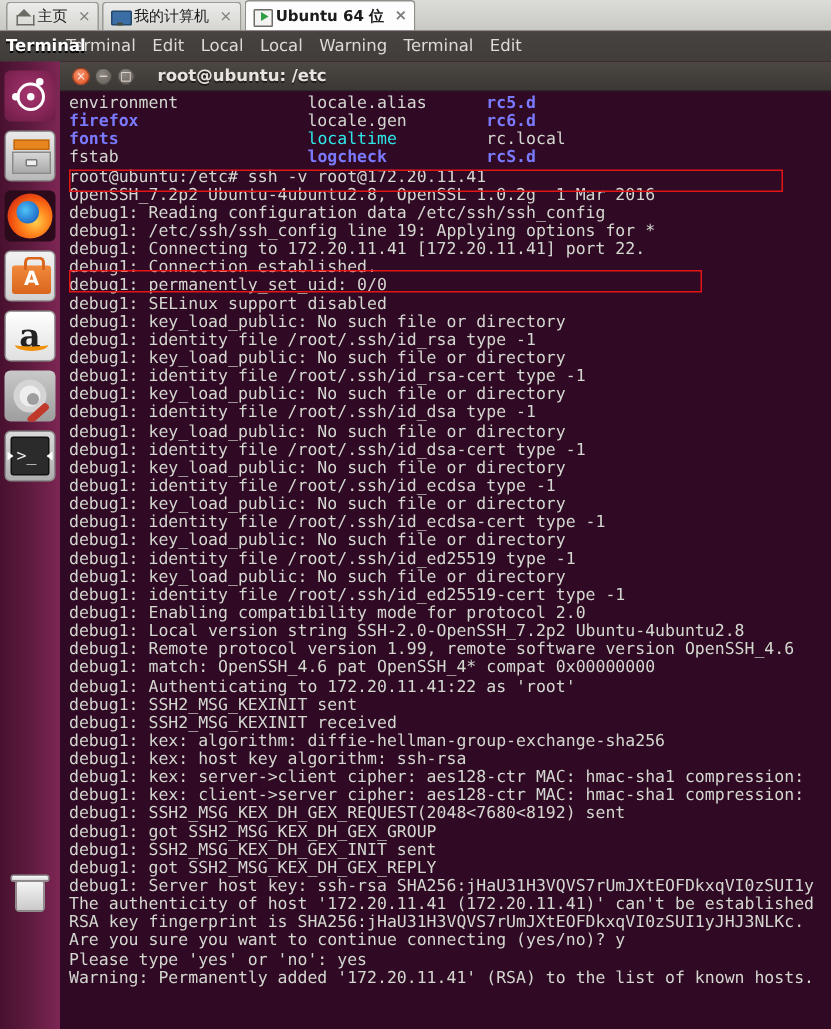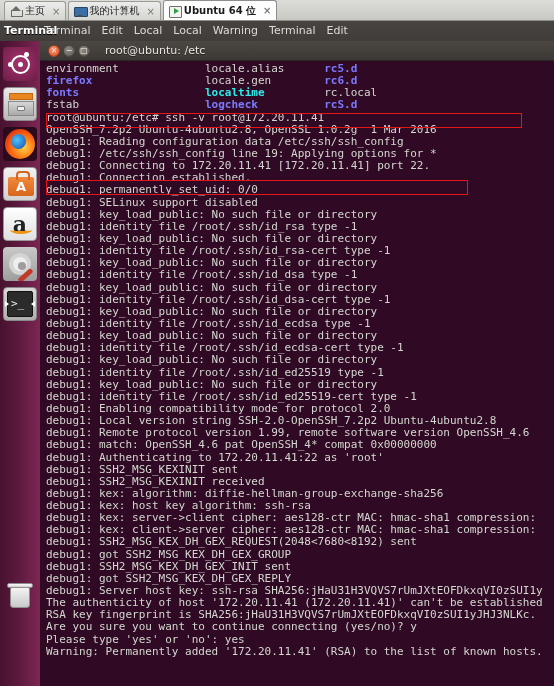--- a/index.html
+++ b/index.html
@@ -259,39 +259,39 @@
   }
   .wbtn.close { background: radial-gradient(circle at 40% 35%, #f79570, #df4c1c); }
   .wbtn.min   { background: radial-gradient(circle at 40% 35%, #8d8880, #5f5a55); }
   .wbtn.max   { background: radial-gradient(circle at 40% 35%, #8d8880, #5f5a55); }
   .wbtn .gl {
     position:absolute; inset:0; display:flex; align-items:center; justify-content:center;
     font-size:8px; color:#f7e9e2; line-height:10px;
   }
   #wtitle {
     margin-left: 12px;
-    font-size: 11px; font-weight: normal; color: #e8e4e0;
+    font-size: 11px; font-weight: bold; color: #e8e4e0;
     text-shadow: 0 1px 0 rgba(0,0,0,.5);
   }
 
   #screen {
     position: absolute; left: 0; top: 20px;
     width: 514px; height: 625px;
     background: #300a24;
     padding: 2px 0 0 6px;
     font-family: "DejaVu Sans Mono", monospace;
     font-size: 11px;
     line-height: 12.15px;
     color: #d3d7cf;
     white-space: pre;
     overflow: hidden;
   }
   #screen .row { height: 12.15px; }
   .c-blue  { color: #7a7aff; font-weight: bold; }
-  .c-cyan  { color: #2ee8e8; font-weight: bold; }
+  .c-cyan  { color: #2ee8e8; font-weight: normal; }
 
   
   .redbox {
     position: absolute;
     border: 1.4px solid #e41515;
     pointer-events: none;
   }
 </style>
 </head>
 <body>

